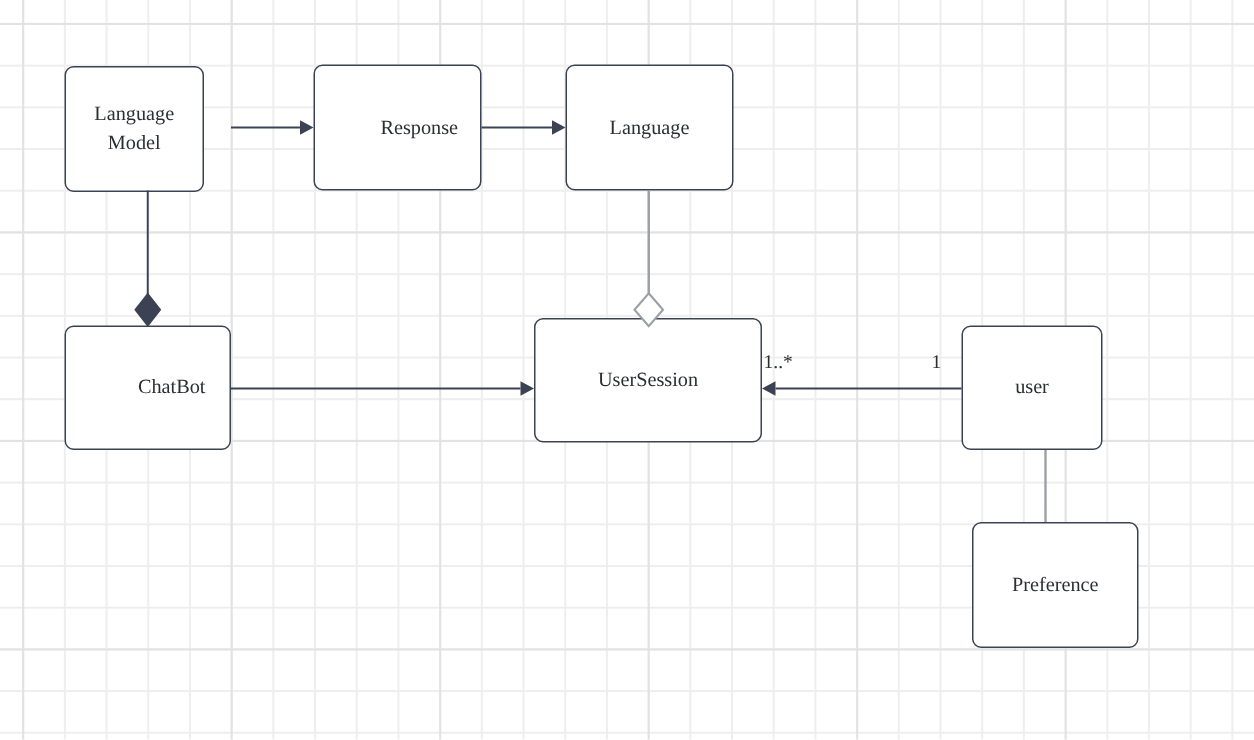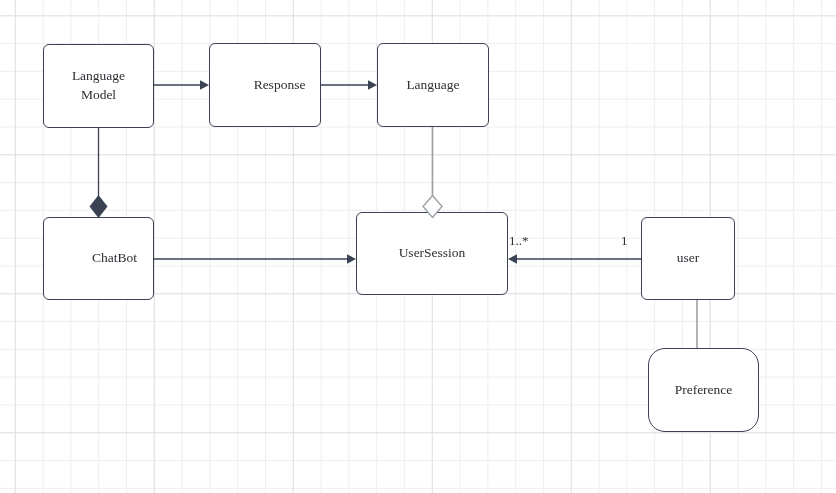--- a/index.html
+++ b/index.html
@@ -35,28 +35,28 @@
     background: var(--node-fill);
     border: 1.5px solid var(--node-border);
     border-radius: 6px;
     display: flex; align-items: center; justify-content: center;
     text-align: center;
     color: var(--text);
     font-size: 13.5px;
     line-height: 1.38;
     cursor: default;
   }
-  #node-language-model { left: 43px;  top: 44px;  width: 111px; height: 84px; }
+  #node-language-model { left: 43px;  top: 44px;  width: 93px; height: 84px; }
   #node-language-model .node-label { max-width: 78px; }
   #node-response       { left: 209px; top: 43px;  width: 112px; height: 84px; padding-left: 29px; }
   #node-message        { left: 377px; top: 43px;  width: 112px; height: 84px; }
   #node-chatbot        { left: 43px;  top: 217px; width: 111px; height: 83px; padding-left: 32px; }
   #node-user-session   { left: 356px; top: 212px; width: 152px; height: 83px; }
   #node-user           { left: 641px; top: 217px; width: 94px; height: 83px; }
-  #node-preference     { left: 648px; top: 348px; width: 111px; height: 84px; border-radius: 17px; }
+  #node-preference     { left: 648px; top: 348px; width: 111px; height: 84px; }
   .edge-layer {
     position: absolute; left: 0; top: 0;
     pointer-events: none;
   }
   .stroke-dark { stroke: var(--edge-dark); stroke-width: 1.3; fill: none; }
   .fill-dark   { fill: var(--edge-dark); stroke: none; }
   .stroke-gray { stroke: var(--edge-gray); stroke-width: 1.6; fill: none; }
   .diamond-open { fill: #ffffff; stroke: var(--edge-gray); stroke-width: 1.4; }
   .multiplicity {
     position: absolute;

